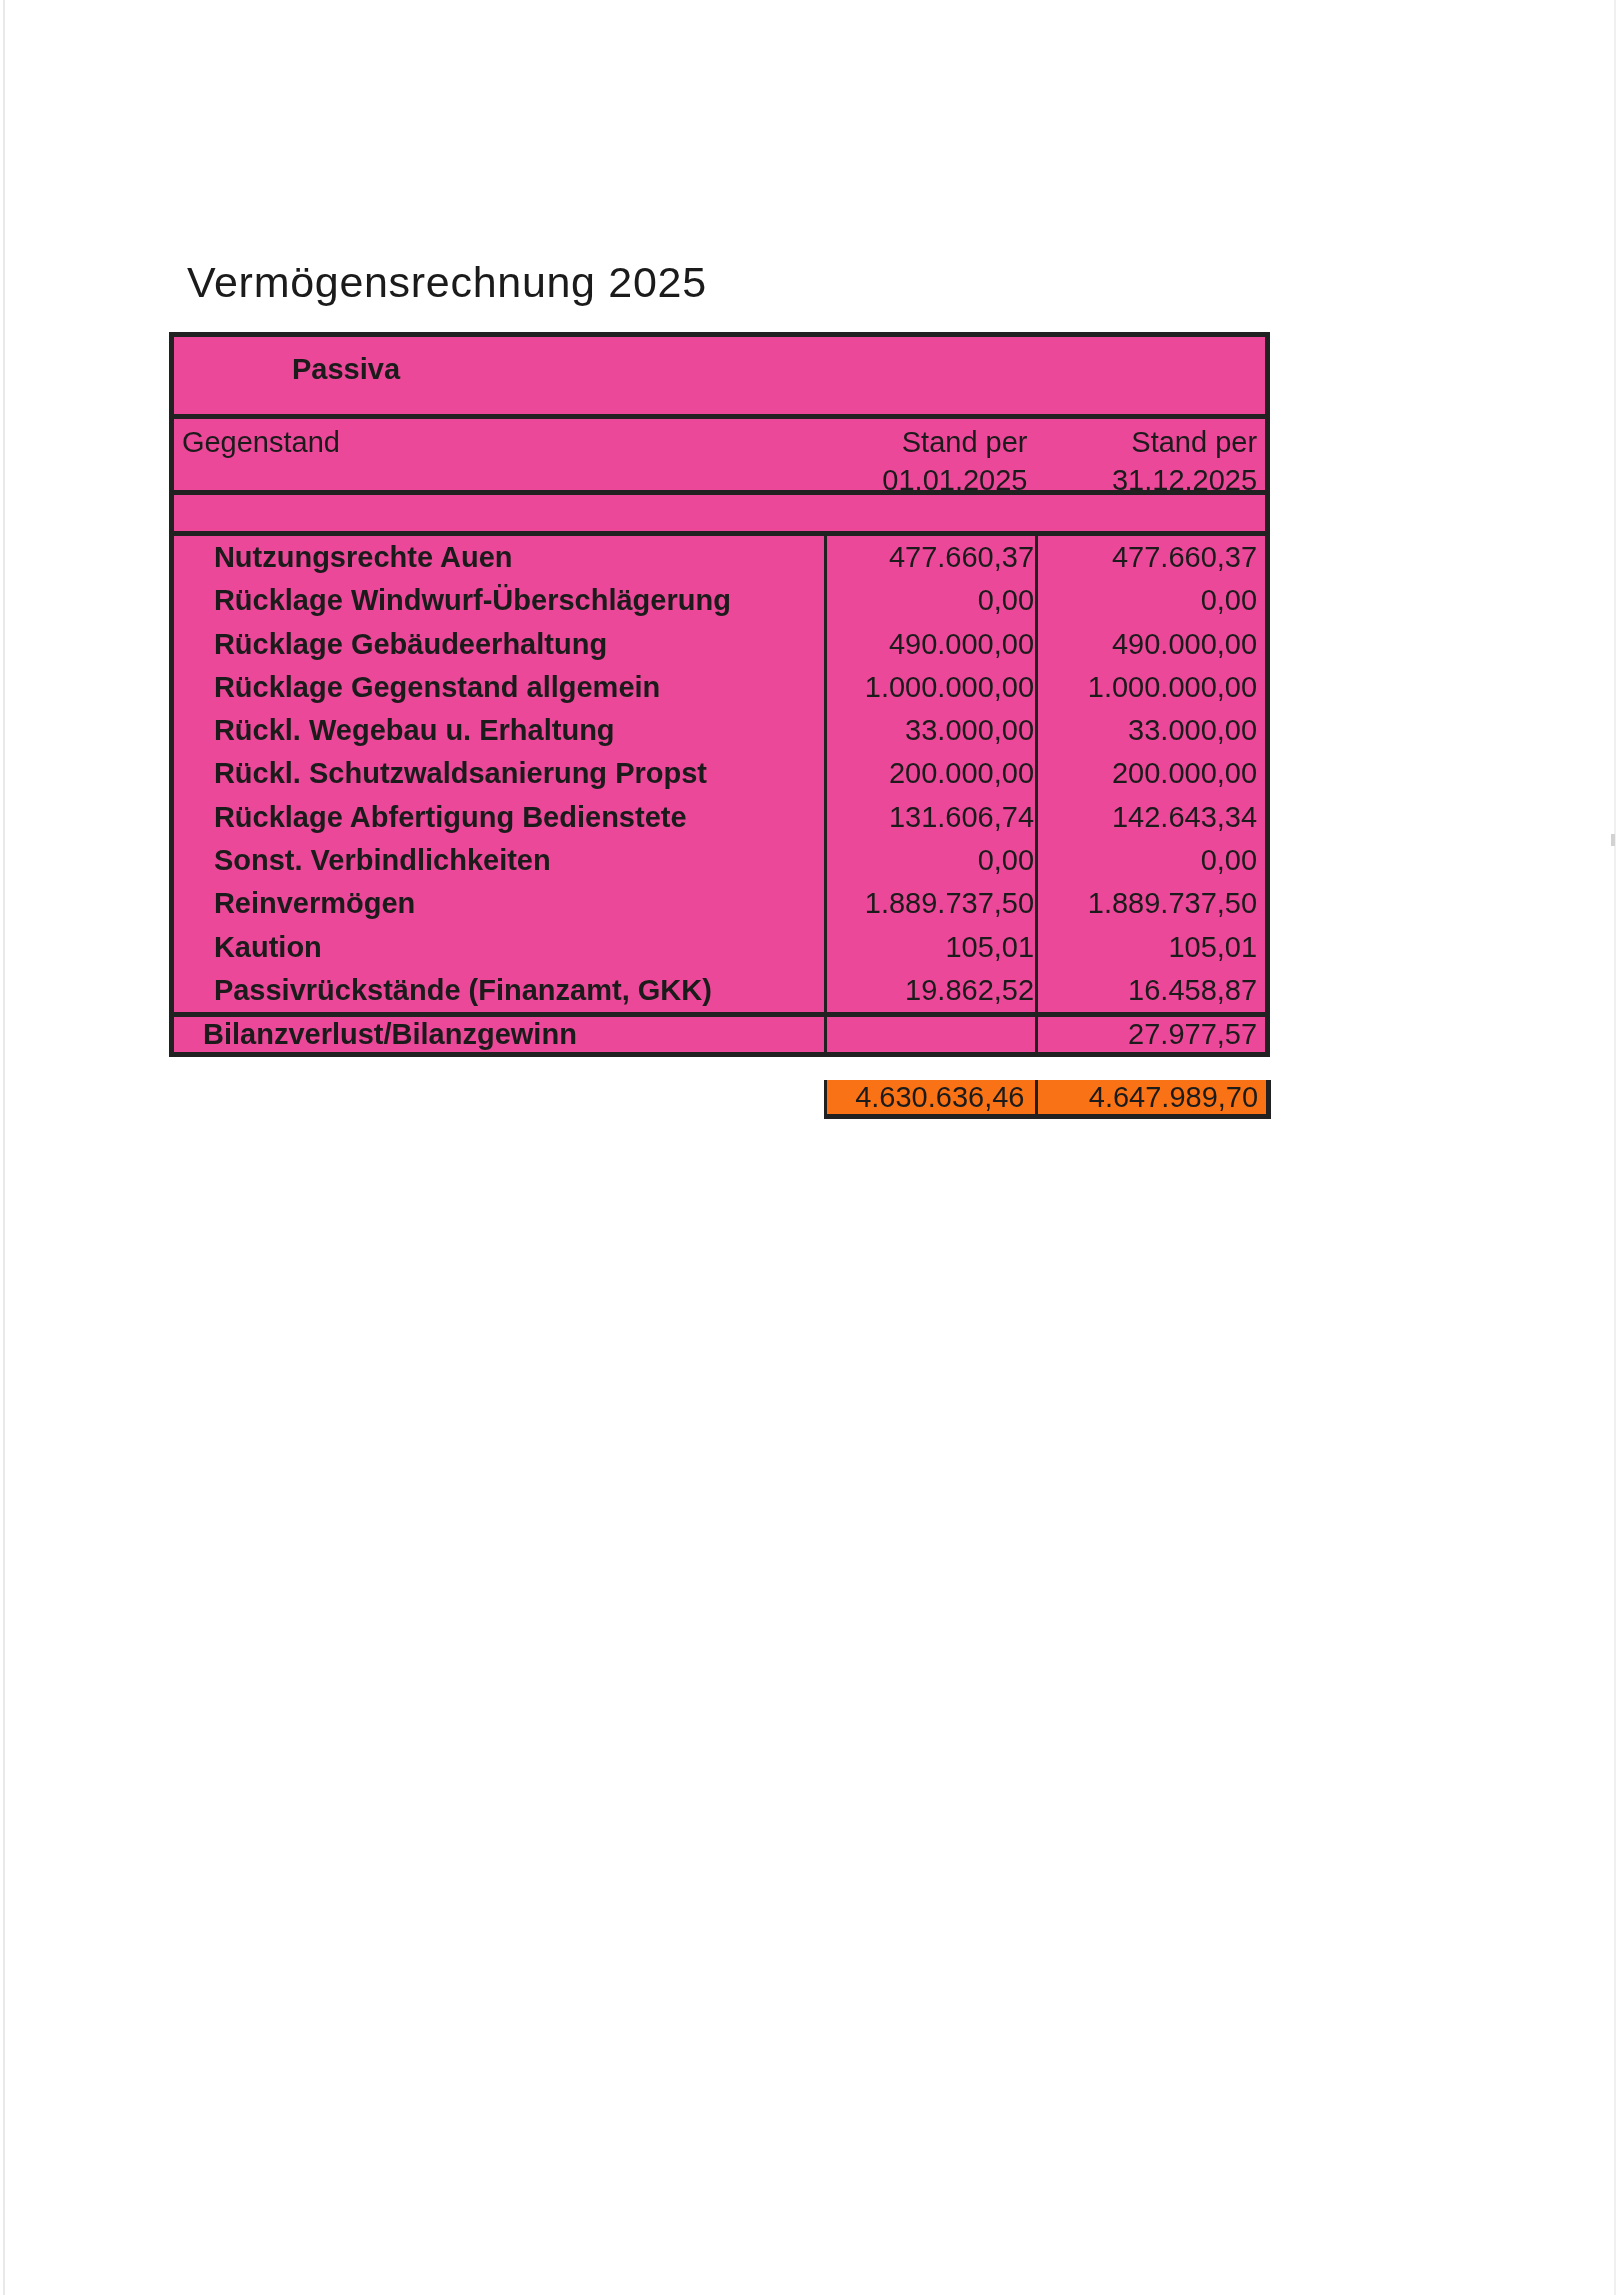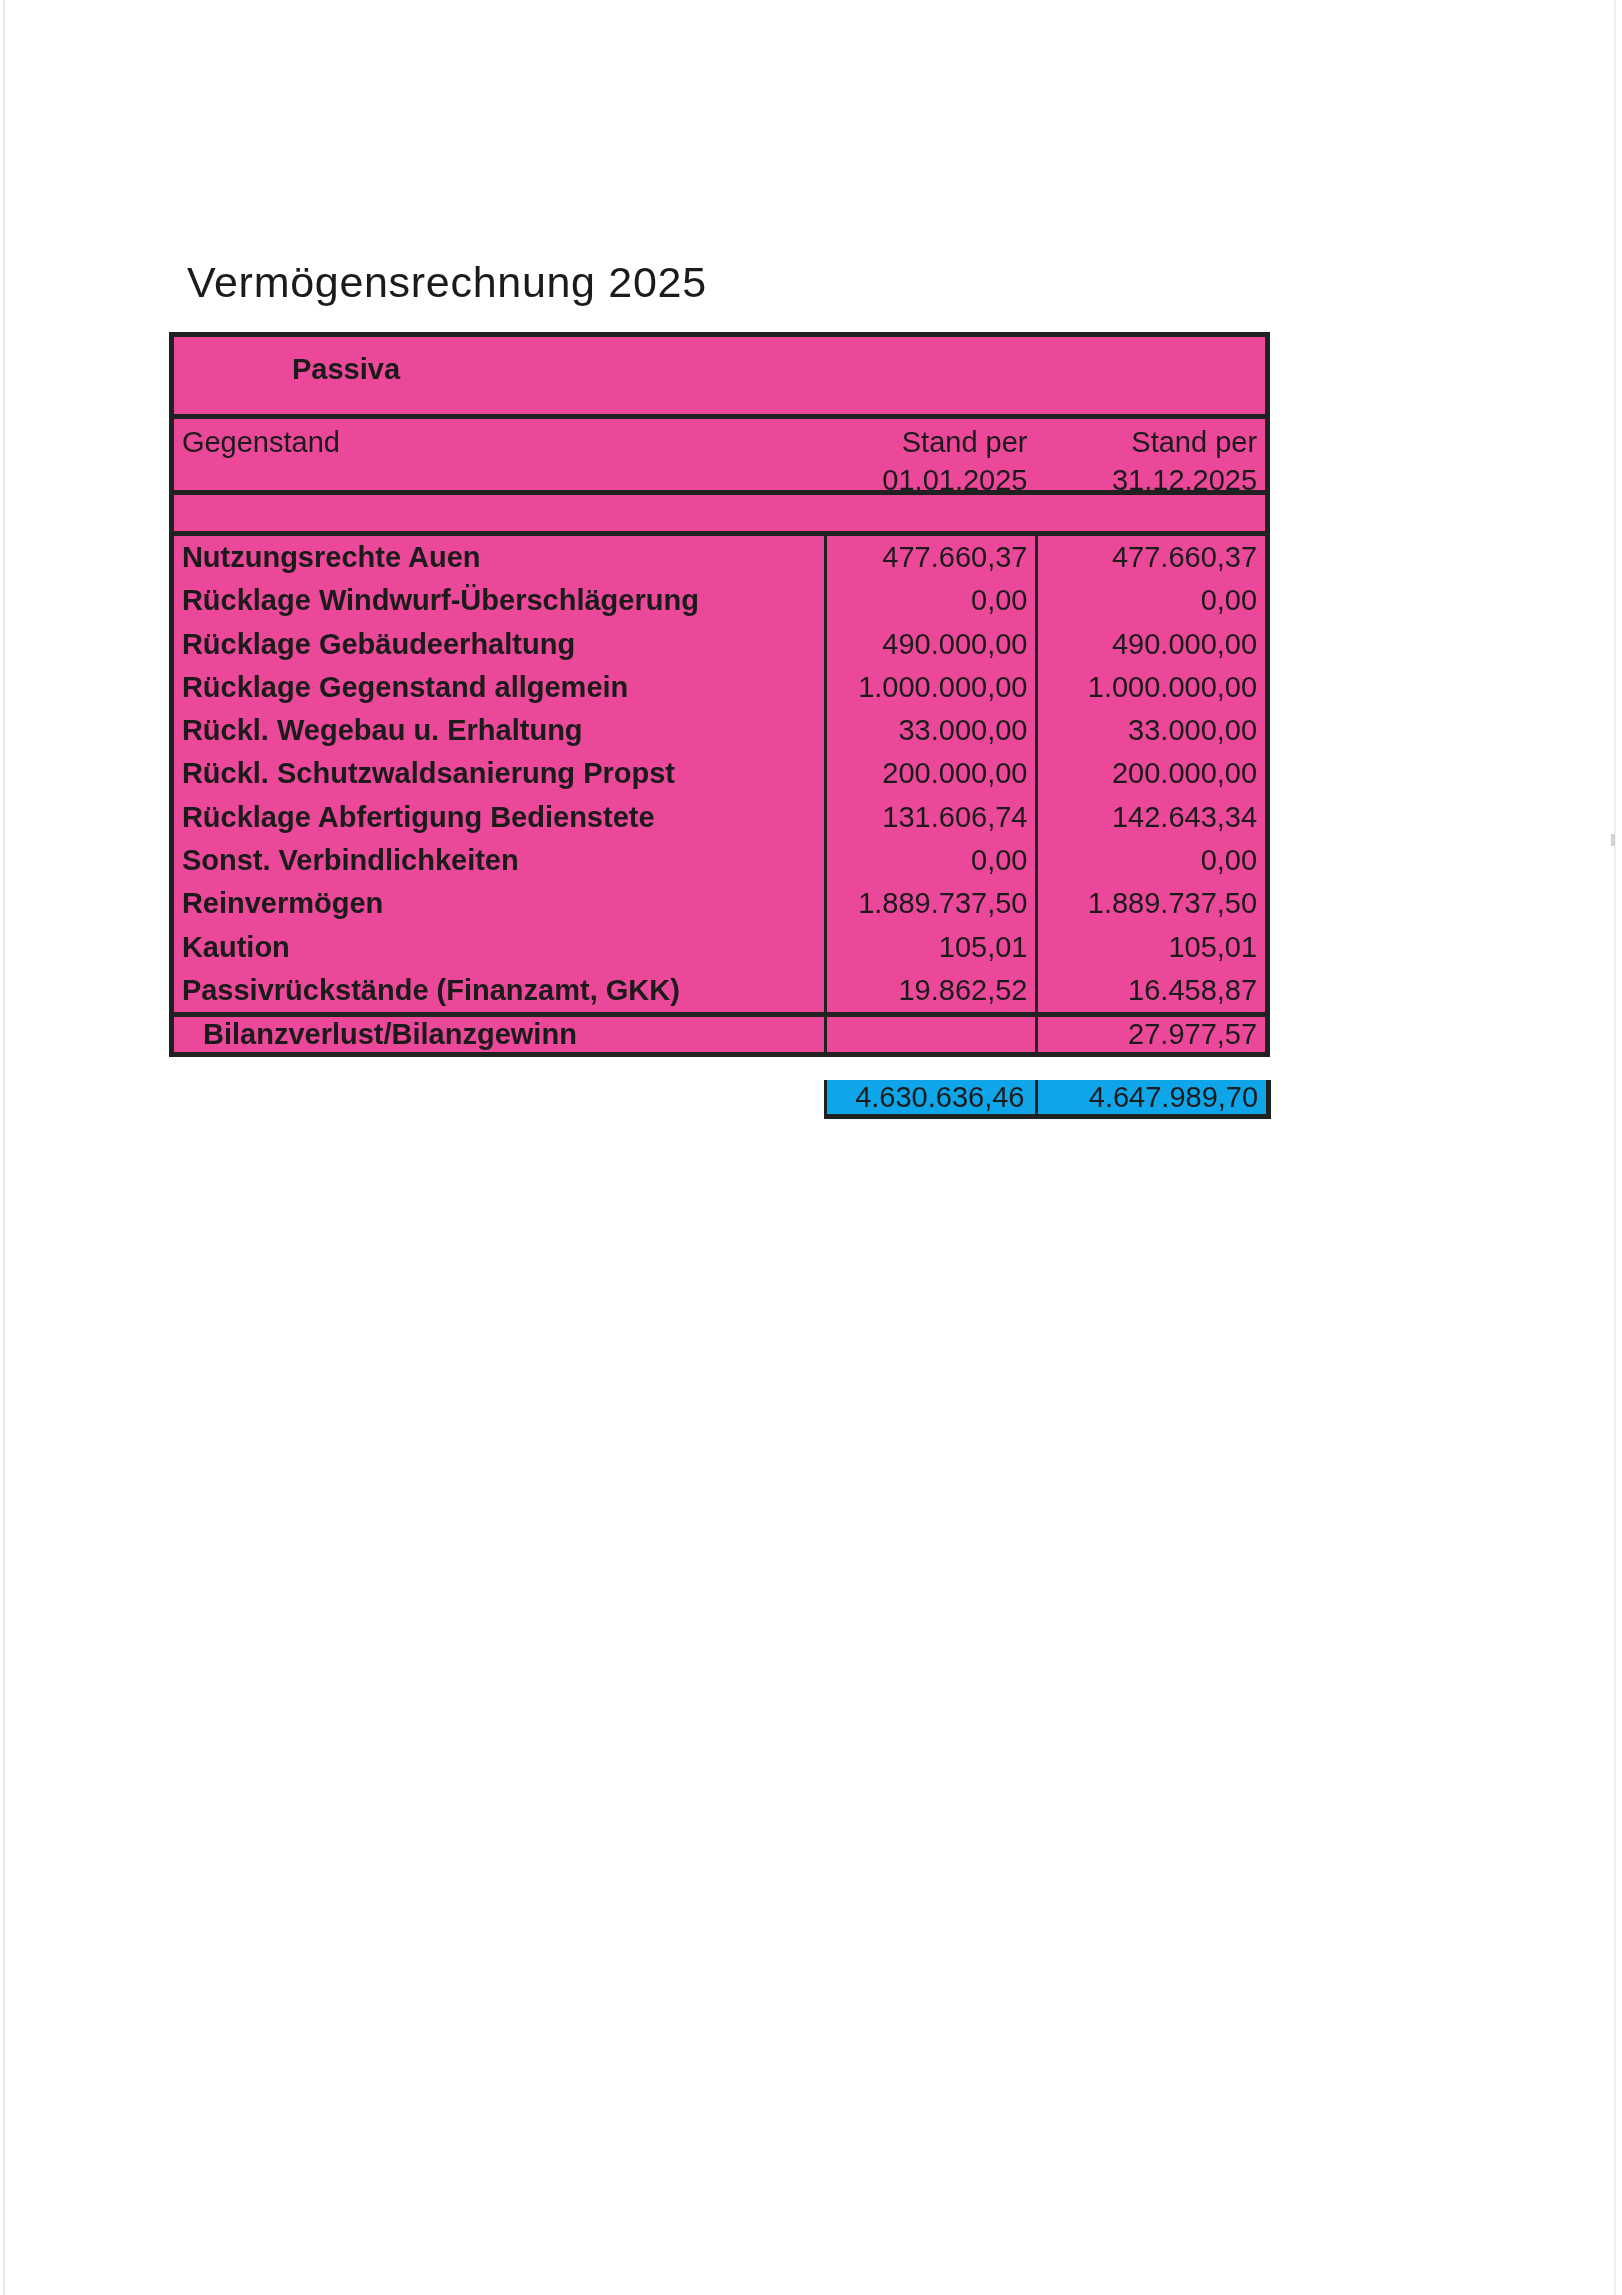--- a/index.html
+++ b/index.html
@@ -34,35 +34,35 @@
   .row-flex{display:flex;}
   .cell-label{width:653px;box-sizing:border-box;padding-left:7.9px;}
   .cell-num1{width:211px;box-sizing:border-box;padding-right:10.5px;text-align:right;}
   .cell-num2{width:227px;box-sizing:border-box;padding-right:7.9px;text-align:right;}
 
   .sec-header{height:76px;font-size:29px;line-height:38px;padding-top:3.9px;box-sizing:border-box;}
   .sec-spacer{height:36px;}
 
   .sec-data{height:476px;position:relative;display:flex;flex-direction:column;}
   .drow{flex:1;display:flex;align-items:center;font-size:29px;}
-  .drow .cell-label{font-weight:bold;}
+  .drow .cell-label{font-weight:bold;margin-left:32px;}
 
   .vline{position:absolute;top:0;bottom:0;width:3.3px;background:#212121;}
   .vline1{left:650px;}
   .vline2{left:861px;}
 
   .sec-bilanz{height:35px;position:relative;display:flex;align-items:center;font-size:29px;}
   .sec-bilanz .cell-label{font-weight:bold;padding-left:29px;}
 
   .totals-row{
     position:absolute;left:824px;top:1080px;display:flex;font-size:29px;
   }
   .totals-cell{
     box-sizing:border-box;height:39px;display:flex;align-items:center;justify-content:flex-end;
-    border-bottom:5.2px solid #212121;background:#0ea5e9;padding-left:20px;
+    border-bottom:5.2px solid #212121;background:#f97316;padding-left:20px;
   }
   .totals-c1{width:211px;border-left:3.3px solid #212121;padding-right:10.5px;}
   .totals-c2{width:236px;border-left:3.3px solid #212121;border-right:5.2px solid #212121;padding-right:7.9px;}
 </style>
 </head>
 <body>
 
 <div class="scan-edge-left"></div>
 <div class="scan-edge-right"></div>
 <div class="scan-dash-right"></div>

